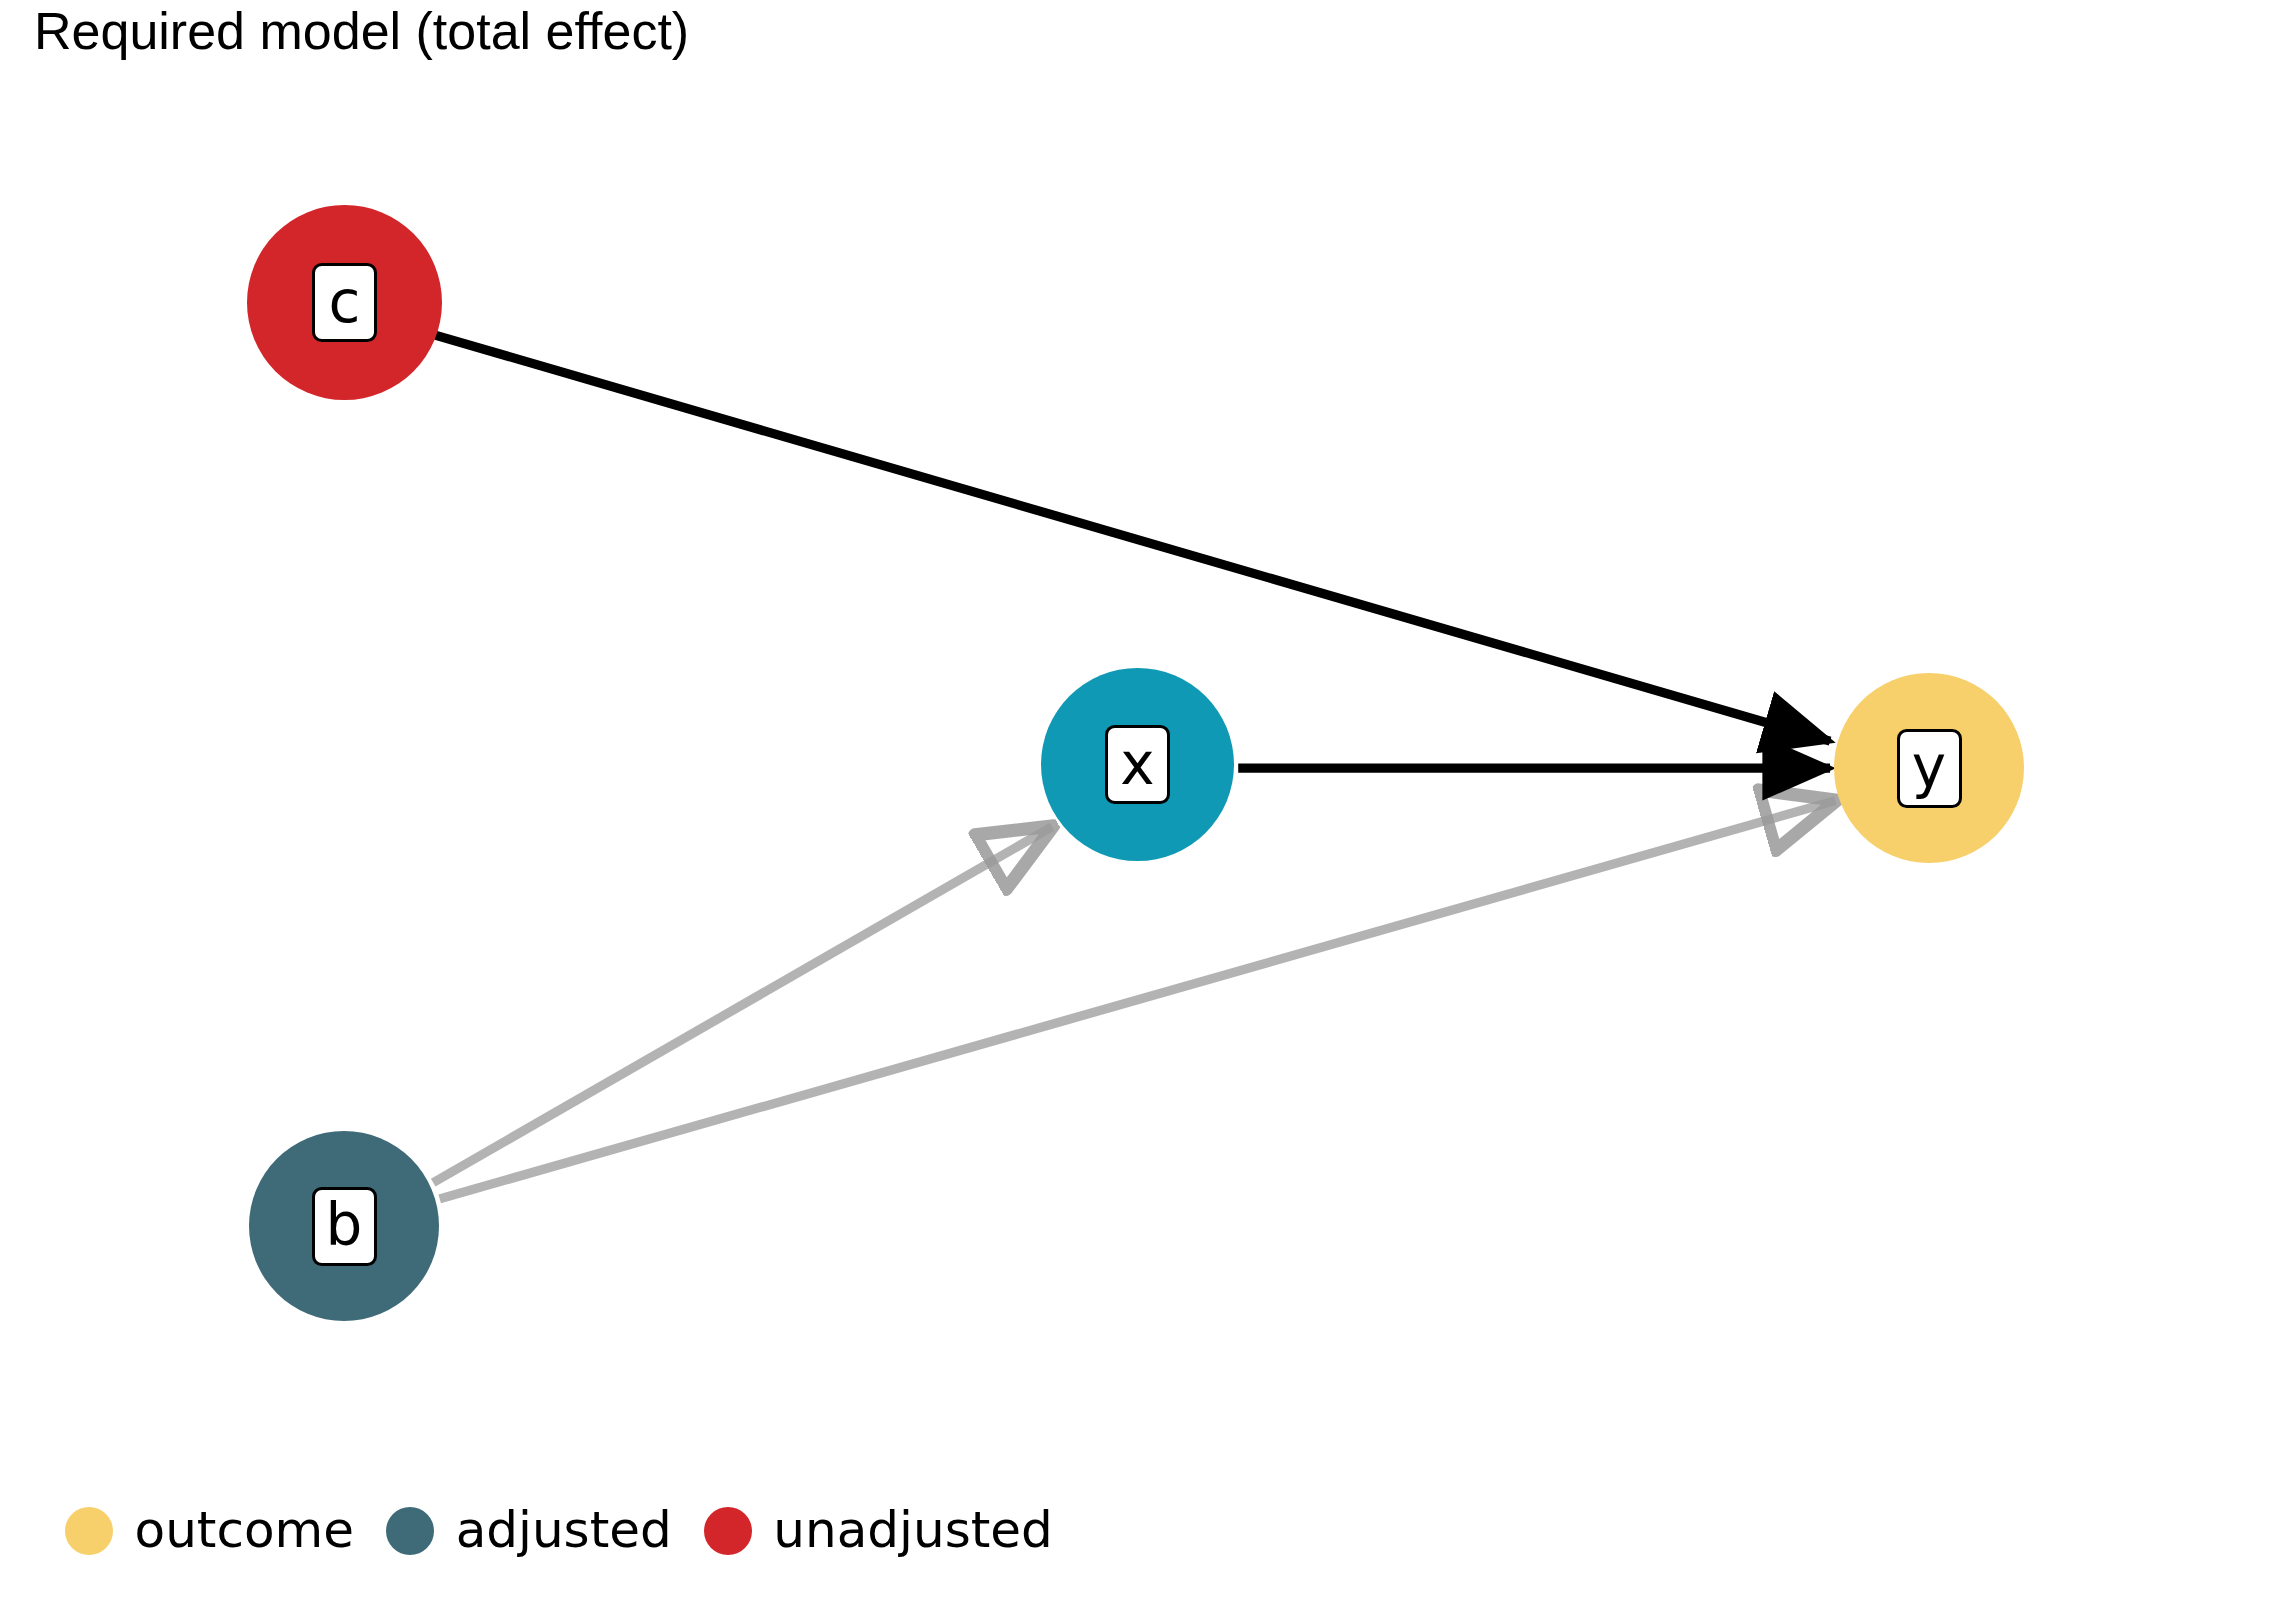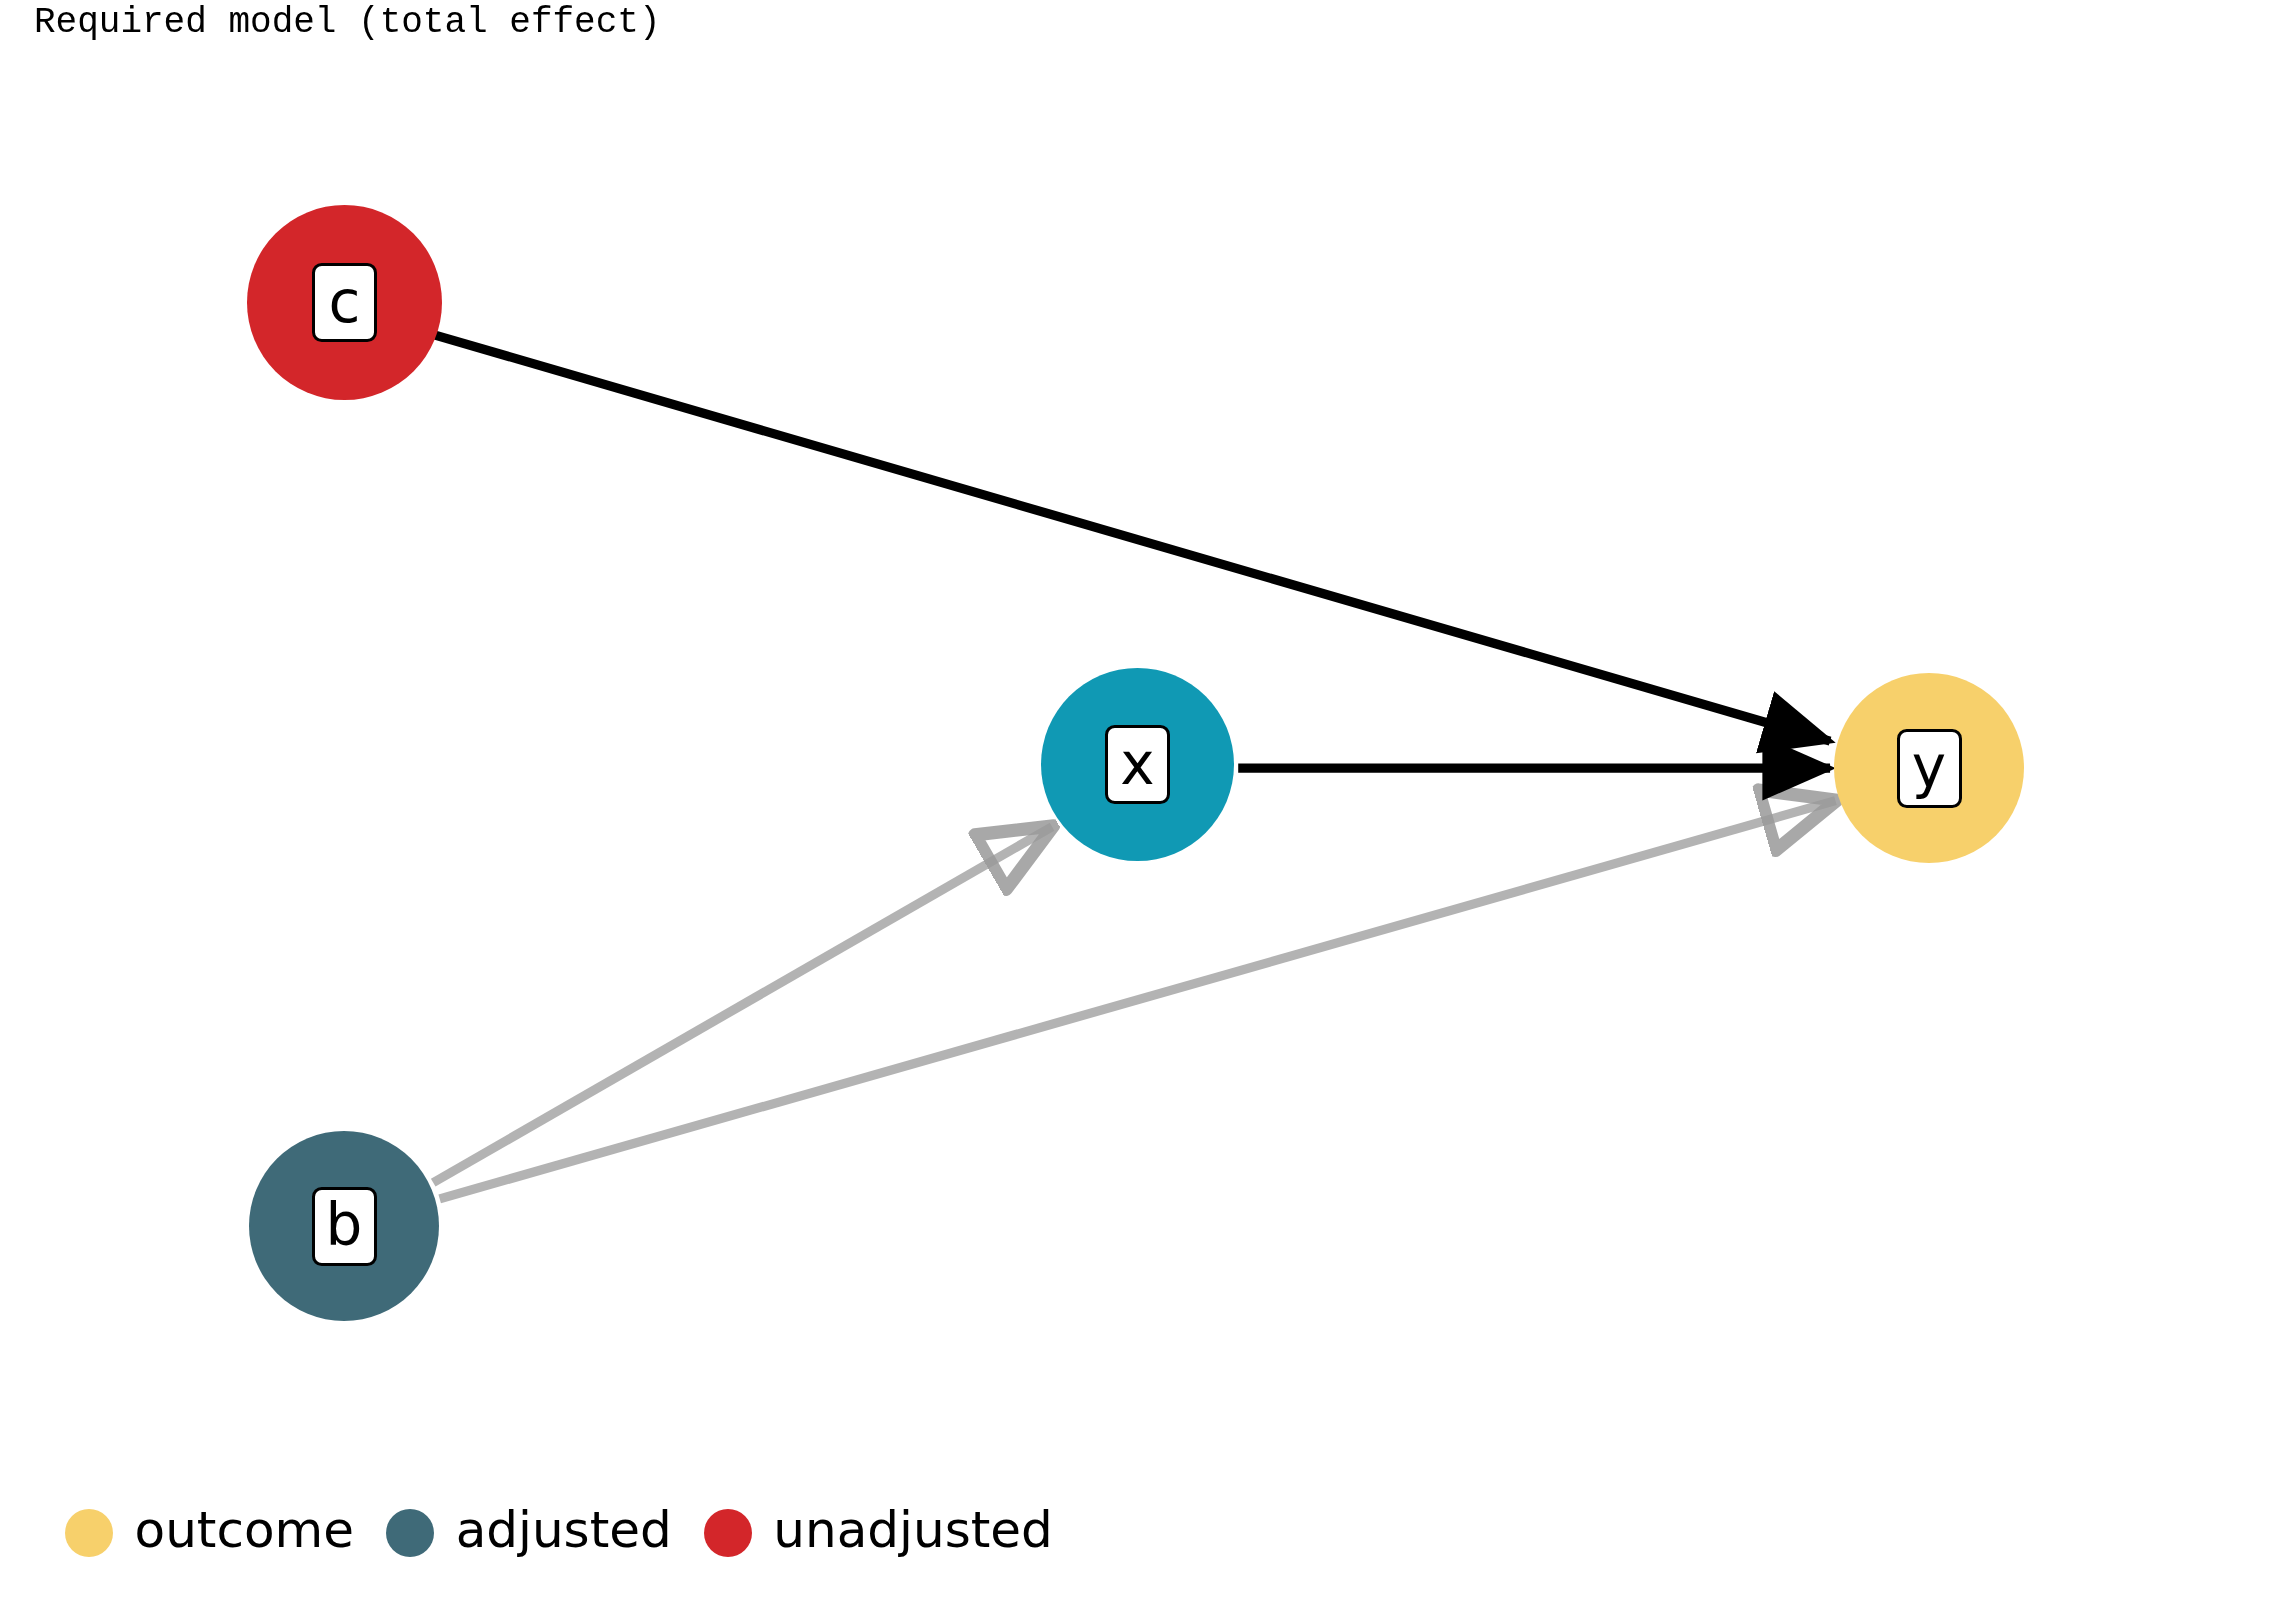--- a/index.html
+++ b/index.html
@@ -12,25 +12,25 @@
     height: 1623px;
     position: relative;
     overflow: hidden;
     font-family: "DejaVu Sans", sans-serif;
   }
 
   #dag-title {
     position: absolute;
     left: 34px;
     top: 4.3px;
-    font-size: 36px;
+    font-size: 52px;
     line-height: 1.05;
     color: #000000;
     white-space: nowrap;
-    font-family: Liberation Mono, monospace;
+    font-family: Liberation Sans, sans-serif;
     font-weight: 400;
   }
 
   #canvas {
     position: absolute;
     left: 0;
     top: 0;
     width: 2273px;
     height: 1623px;
   }
@@ -70,21 +70,21 @@
     top: 1505px;
     display: flex;
     flex-direction: row;
     align-items: center;
     height: 54px;
   }
 
   .legend-item {
     display: flex;
     flex-direction: row;
-    align-items: flex-end;
+    align-items: flex-start;
   }
 
   .legend-swatch {
     width: 48px;
     height: 48px;
     border-radius: 50%;
     flex: 0 0 auto;
   }
 
   .legend-label {

